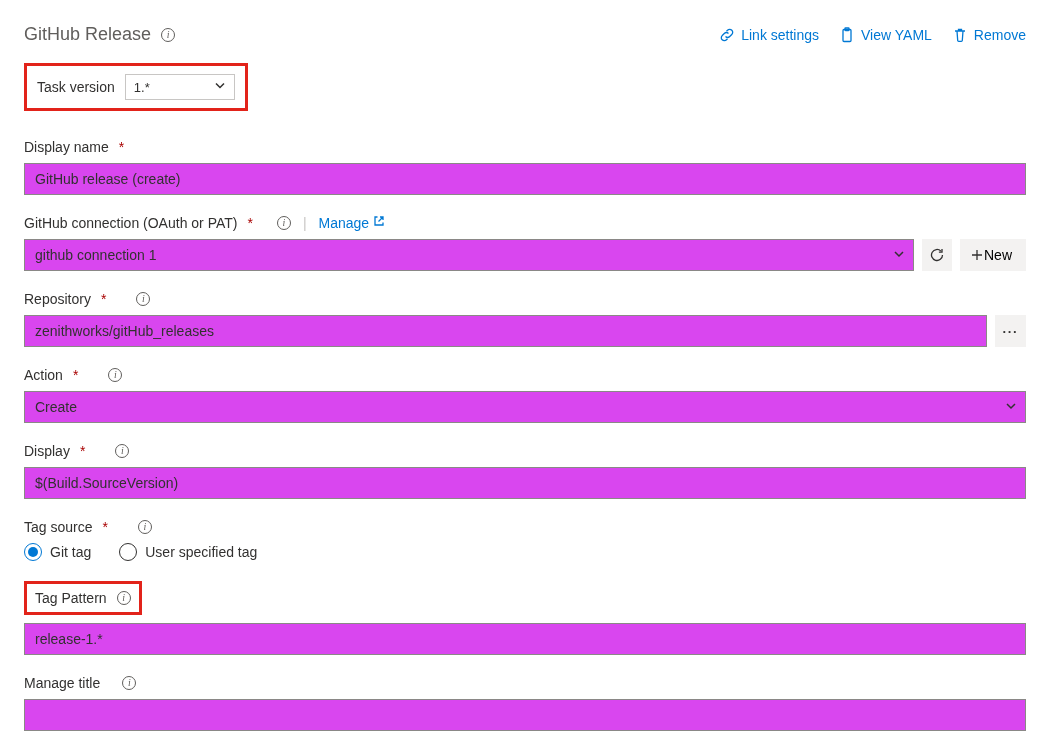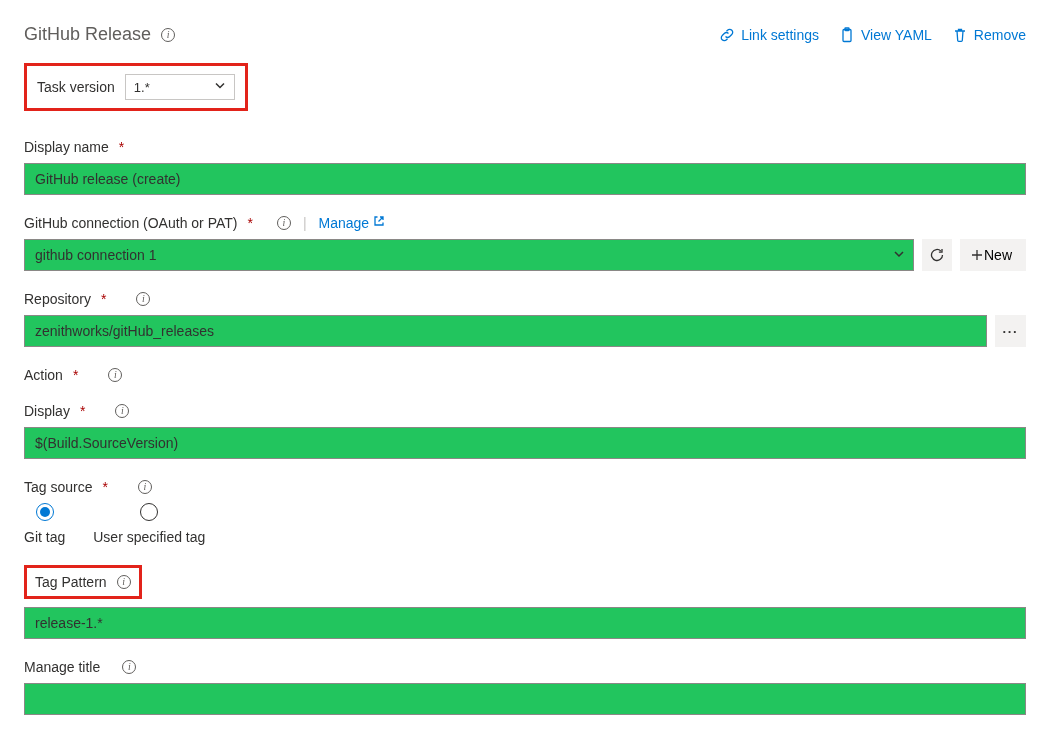--- a/index.html
+++ b/index.html
@@ -103,21 +103,21 @@
   .link-inline { color: #0078d4; cursor: pointer; display: inline-flex; align-items: flex-start; gap: 4px;}
   .link-inline svg { width: 12px; height: 12px; }
   input.text-input, .select-full {
     width: 100%;
     height: 32px;
     border: 1px solid #8a8886;
     padding: 0 10px;
     font-size: 14px;
     font-family: inherit;
     color: #323130;
-    background: #22c55e;
+    background: #d946ef;
   }
   .select-full {
     display: flex;
     align-items: center;
     cursor: pointer;
     position: relative;
     padding-right: 32px;
   }
   .row-with-actions {
     display: flex;
@@ -149,21 +149,20 @@
   }
   .text-btn svg { width: 14px; height: 14px; }
   .radio-row {
     display: flex;
     gap: 28px;
     align-items: center;
   }
   .radio-opt {
     display: flex; align-items: center; gap: 8px;
     cursor: pointer;
-    flex-direction: column;
   }
   .radio-circle {
     width: 18px; height: 18px; border-radius: 50%;
     border: 1px solid #323130;
     display: inline-flex; align-items: center; justify-content: center;
   }
   .radio-circle.checked { border-color: #0078d4; }
   .radio-dot {
     width: 10px; height: 10px; border-radius: 50%; background: #0078d4;
   }
@@ -284,20 +283,28 @@
   </div>
 </div>
 
 <div class="field">
   <div class="field-label">
     <span>Action</span>
       <span class="required">*</span>
     <span style="width:14px;"></span>
     <span class="info-icon">i</span>
   </div>
+  <div class="select-full">
+    <span>Create</span>
+    <span class="chevron">
+      <svg viewBox="0 0 12 12" fill="none" stroke="#323130" stroke-width="1.5">
+          <path d="M2 4l4 4 4-4"></path>
+        </svg>
+    </span>
+  </div>
 </div>
 
 <div class="field">
   <div class="field-label">
     <span>Display</span>
       <span class="required">*</span>
     <span style="width:14px;"></span>
     <span class="info-icon">i</span>
   </div>
   <input class="text-input" type="text" value="$(Build.SourceVersion)" style="">

